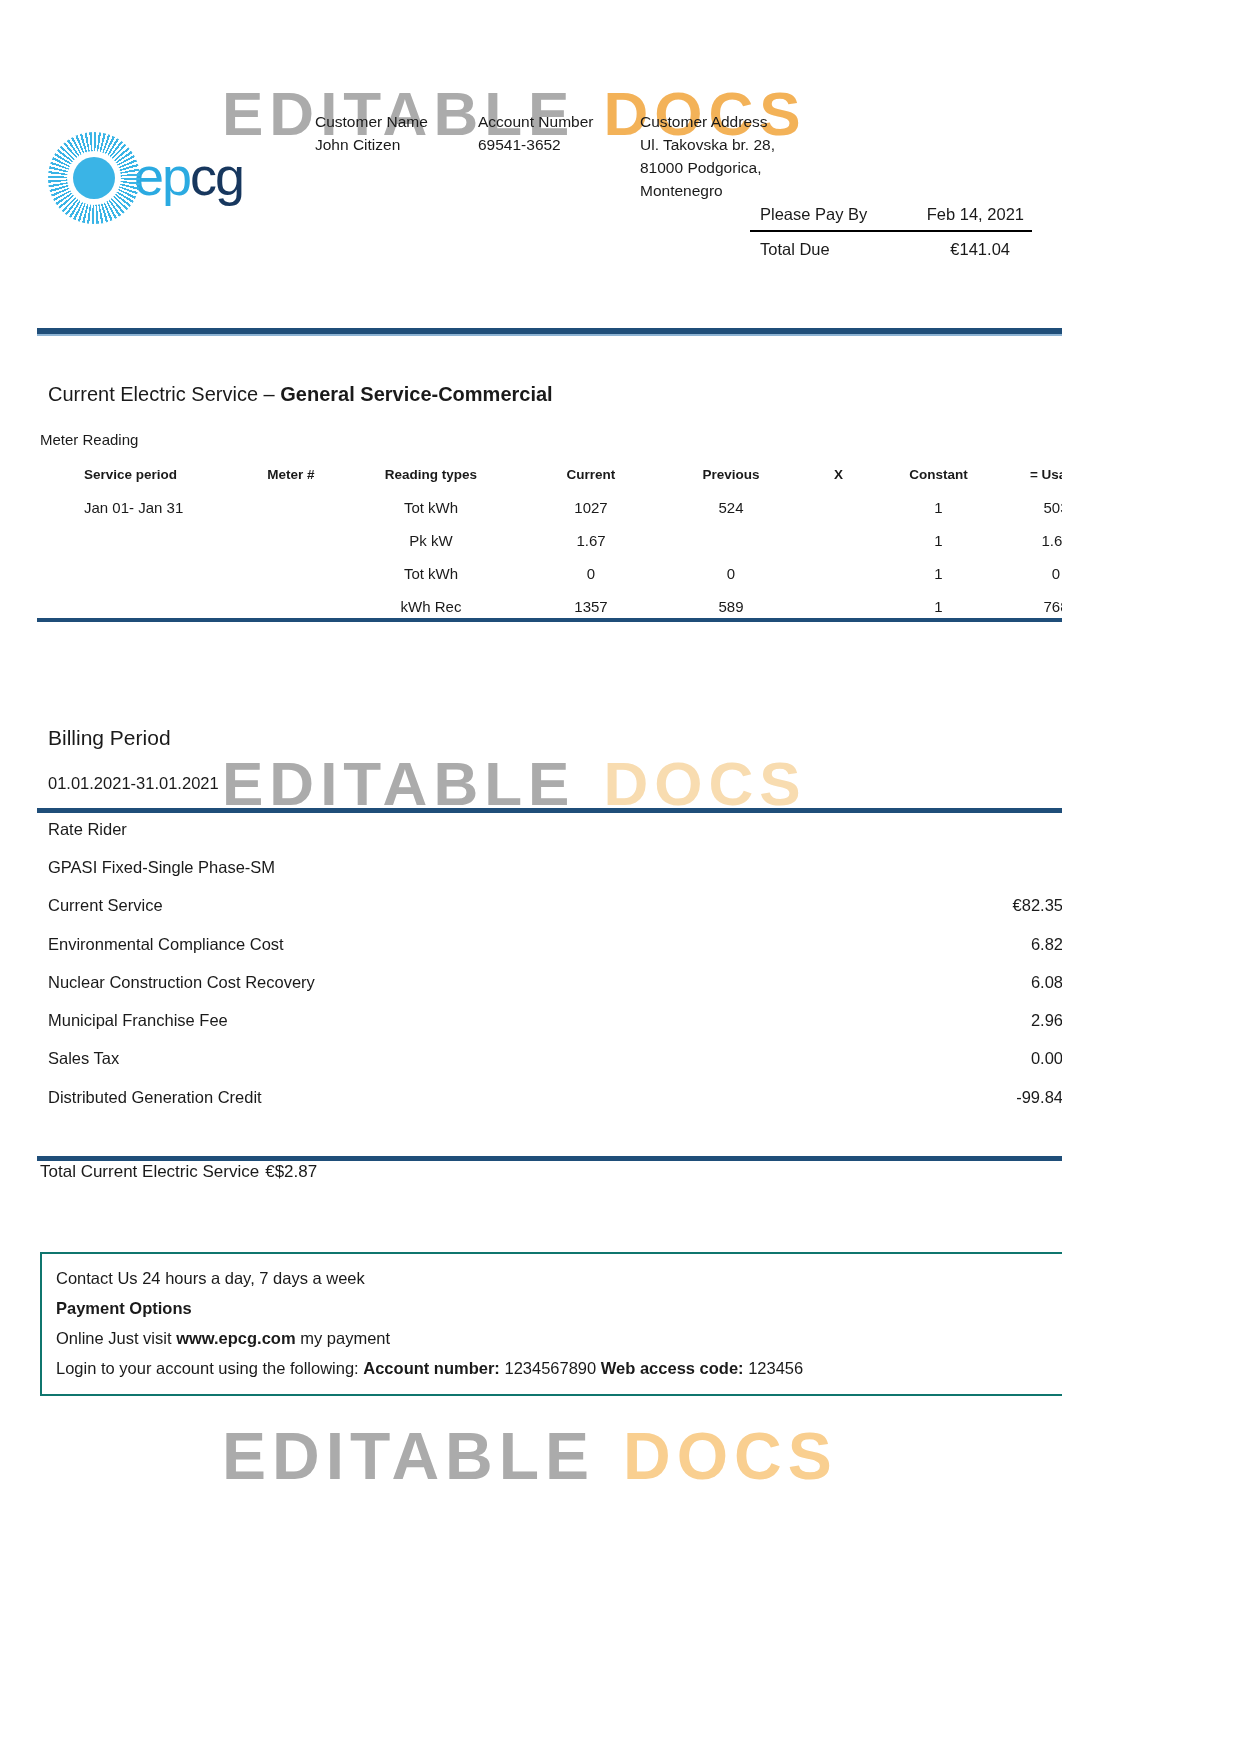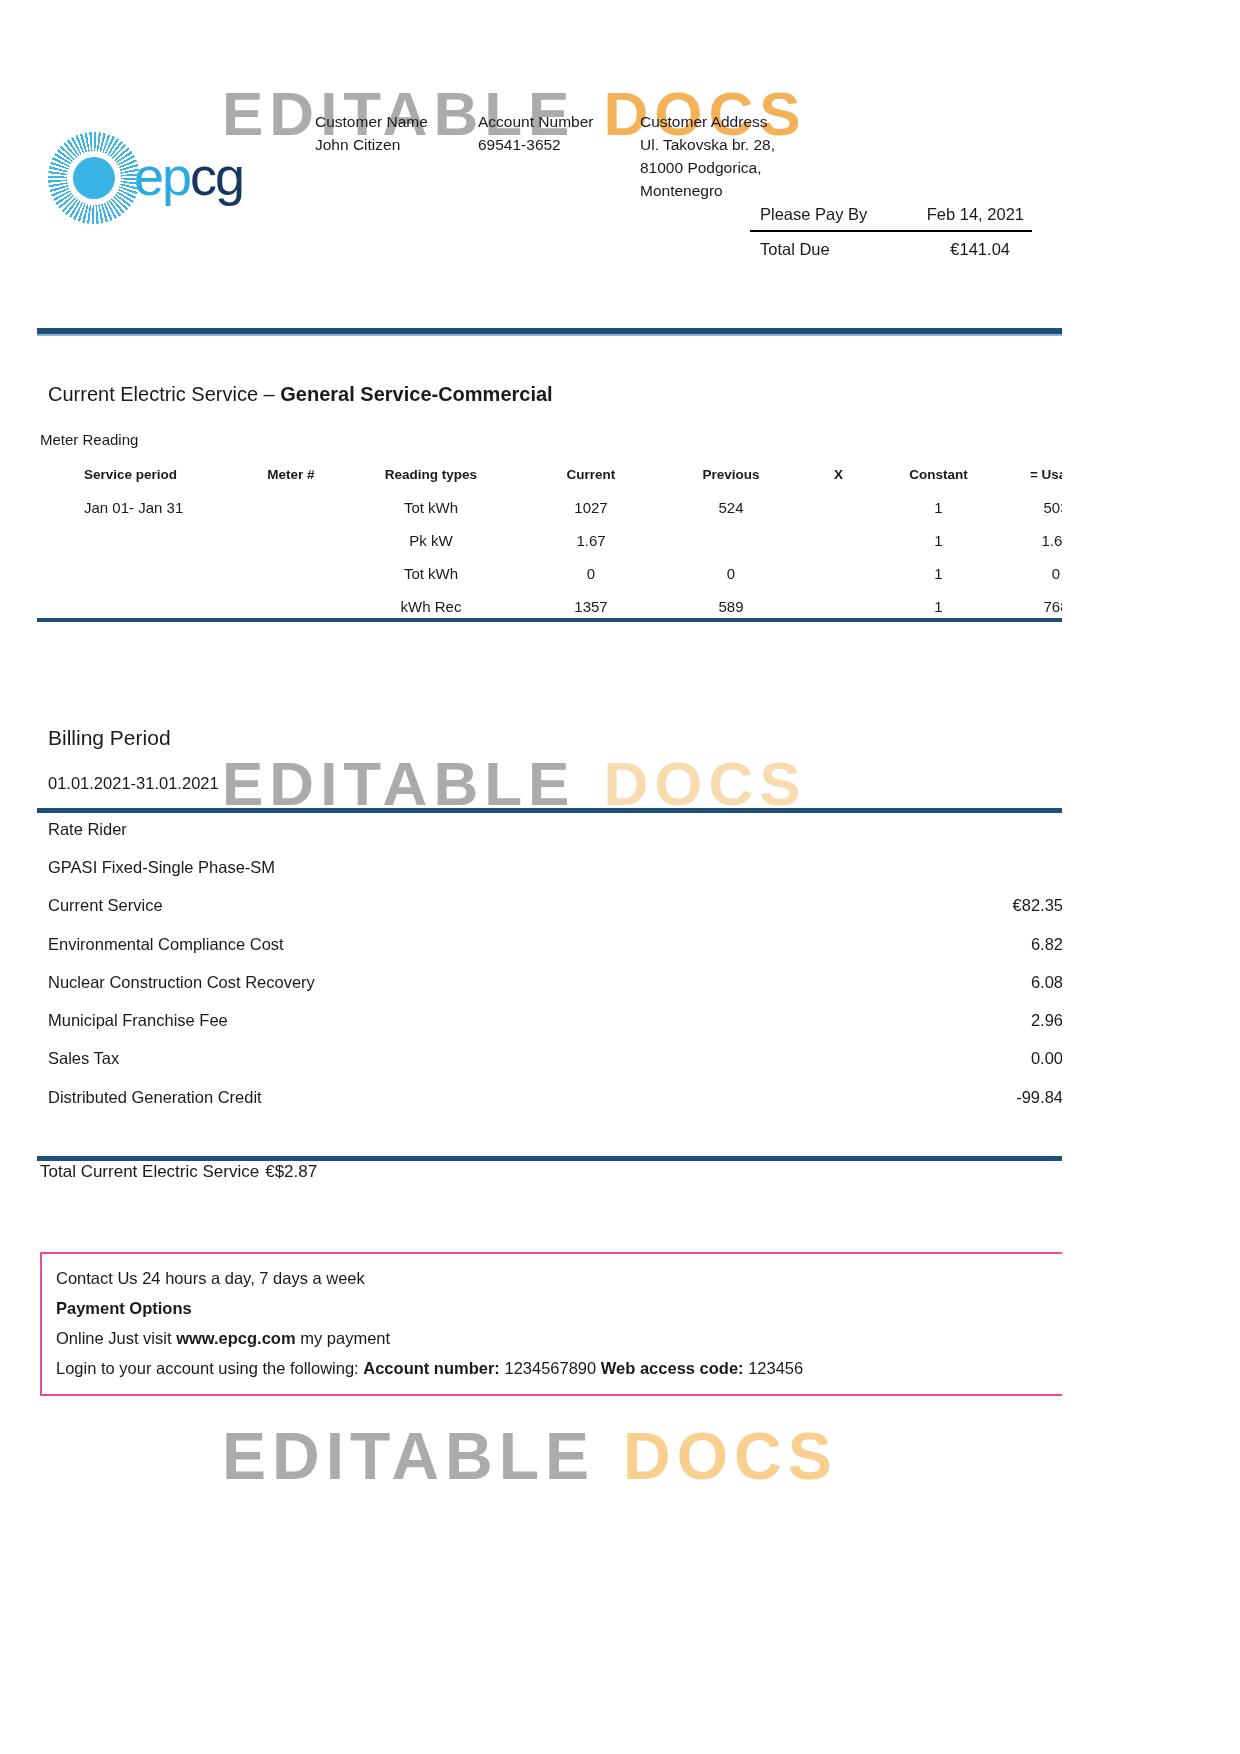--- a/index.html
+++ b/index.html
@@ -69,21 +69,21 @@
   .billing-period { left:48px; top:774px; font-size:16.5px; }
 
   .charges { left:40px; top:810px; width:1023px; }
   .charge-row { display:flex; justify-content:space-between; align-items:center; height:38.3px;
     font-size:16.5px; padding-left:8px; }
 
   .total-line { left:40px; top:1162px; width:1060px; font-size:17px; }
   .total-line .total-val { margin-left:6px; }
 
   
-  .contact-box { left:40px; top:1252px; width:1060px; border:2px solid #ec4899;
+  .contact-box { left:40px; top:1252px; width:1060px; border:2px solid #0f766e;
     padding:9px 14px 11px 14px; font-size:16.5px; line-height:30px; background:transparent; }
   .contact-box .bold { font-weight:700; }
 </style>
 </head>
 <body>
 
 <div class="page">
 
   <div class="watermark wm-top"><span class="wm-gray">EDITABLE</span><span class="wm-orange">DOCS</span></div>
   <div class="watermark wm-mid"><span class="wm-gray">EDITABLE</span><span class="wm-orange">DOCS</span></div>

